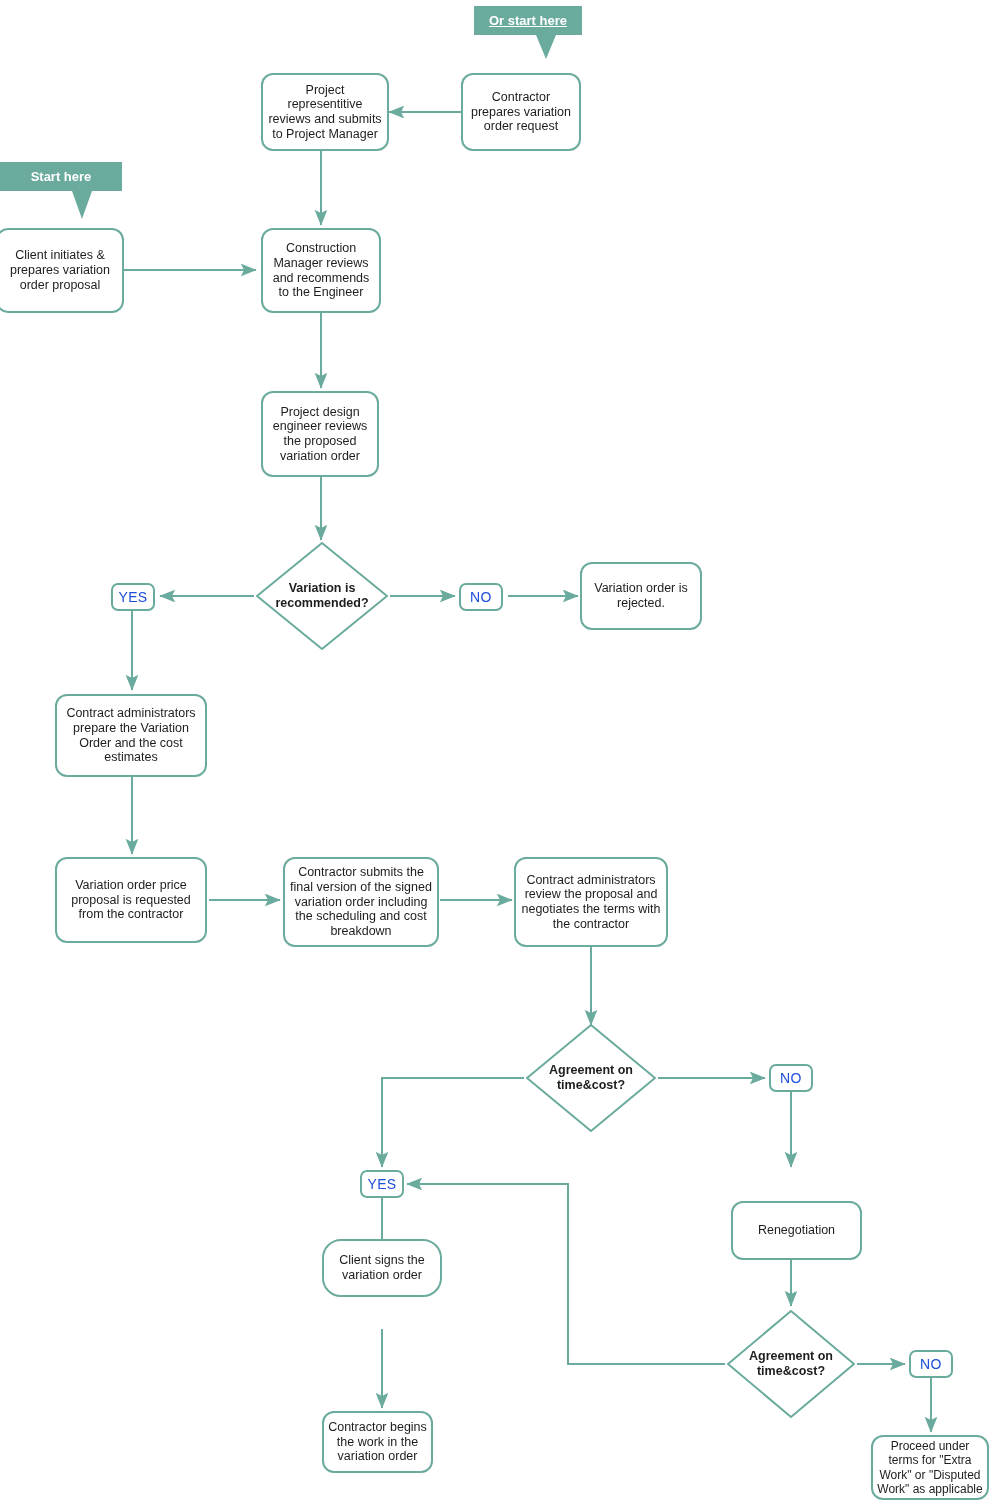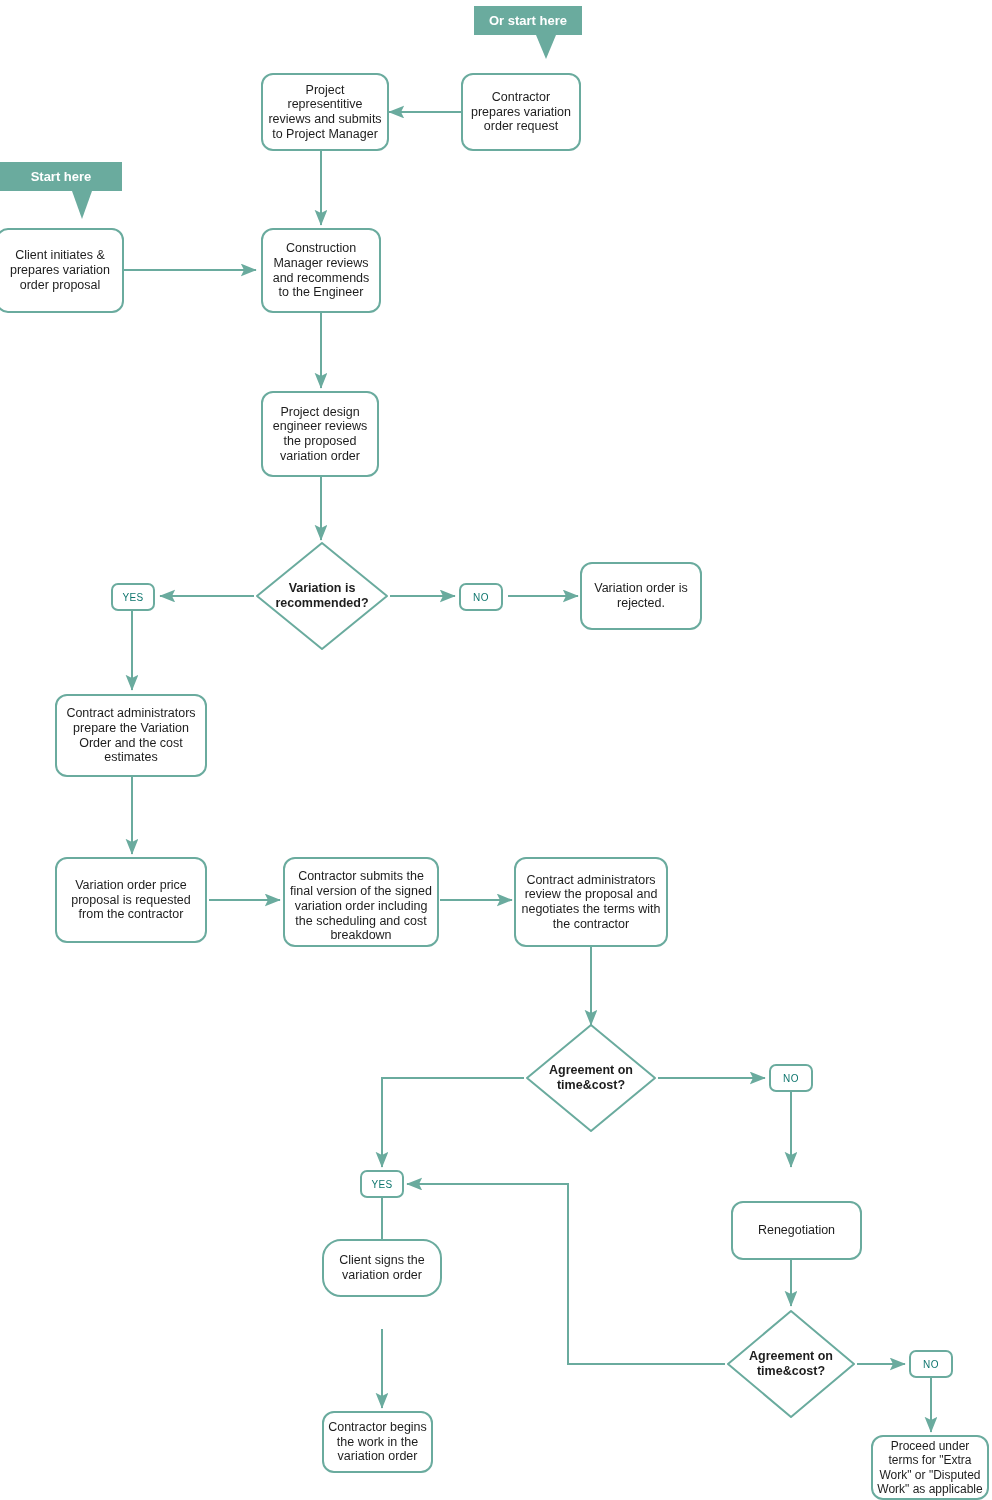--- a/index.html
+++ b/index.html
@@ -32,25 +32,25 @@
     padding: 2px 4px;
     z-index: 3;
   }
   
   .chip {
     position: absolute;
     box-sizing: border-box;
     border: 2px solid #6aab9e;
     border-radius: 7px;
     background: #ffffff;
-    color: #0f766e;
-    display: flex;
-    align-items: center;
-    justify-content: center;
-    font-size: 10px;
+    color: #1d4ed8;
+    display: flex;
+    align-items: center;
+    justify-content: center;
+    font-size: 14px;
     letter-spacing: 0.4px;
     z-index: 4;
   }
   
   .diamond {
     position: absolute;
     z-index: 3;
   }
   .diamond svg {
     position: absolute;
@@ -161,21 +161,21 @@
 
       <path d="M725,1364 L568,1364 L568,1184 L407,1184"></path>
 
       <path d="M382,1197 L382,1271"></path>
 
       <path d="M382,1329 L382,1408"></path>
     </g>
   </svg>
 
   <div class="banner" style="left:474px; top:6px; width:108px; height:52px;">
-    <div class="bbody" style="height:29px;">
+    <div class="bbody" style="height:29px;text-decoration:underline;">
       <span>Or start here</span>
     </div>
     <div class="btail" style="left:62px; top:29px; border-left:10px solid transparent; border-right:10px solid transparent; border-top:24px solid #6aab9e;"></div>
   </div>
 
   <div class="banner" style="left:0px; top:162px; width:122px; height:58px;">
     <div class="bbody" style="height:29px;">
       <span>Start here</span>
     </div>
     <div class="btail" style="left:72px; top:29px; border-left:10px solid transparent; border-right:10px solid transparent; border-top:28px solid #6aab9e;"></div>
@@ -206,21 +206,21 @@
   </div>
 
   <div class="node" style="left:55px; top:694px; width:152px; height:83px;">
     <span>Contract administrators prepare the Variation Order and the cost estimates</span>
   </div>
 
   <div class="node" style="left:55px; top:857px; width:152px; height:86px;">
     <span>Variation order price proposal is requested from the contractor</span>
   </div>
 
-  <div class="node" style="left:283px; top:857px; width:156px; height:90px;align-items:flex-end;">
+  <div class="node" style="left:283px; top:857px; width:156px; height:90px;">
     <span>Contractor submits the final version of the signed variation order including the scheduling and cost breakdown</span>
   </div>
 
   <div class="node" style="left:514px; top:857px; width:154px; height:90px;justify-content:center;">
     <span>Contract administrators review the proposal and negotiates the terms with the contractor</span>
   </div>
 
   <div class="node" style="left:731px; top:1201px; width:131px; height:59px;">
     <span>Renegotiation</span>
   </div>

